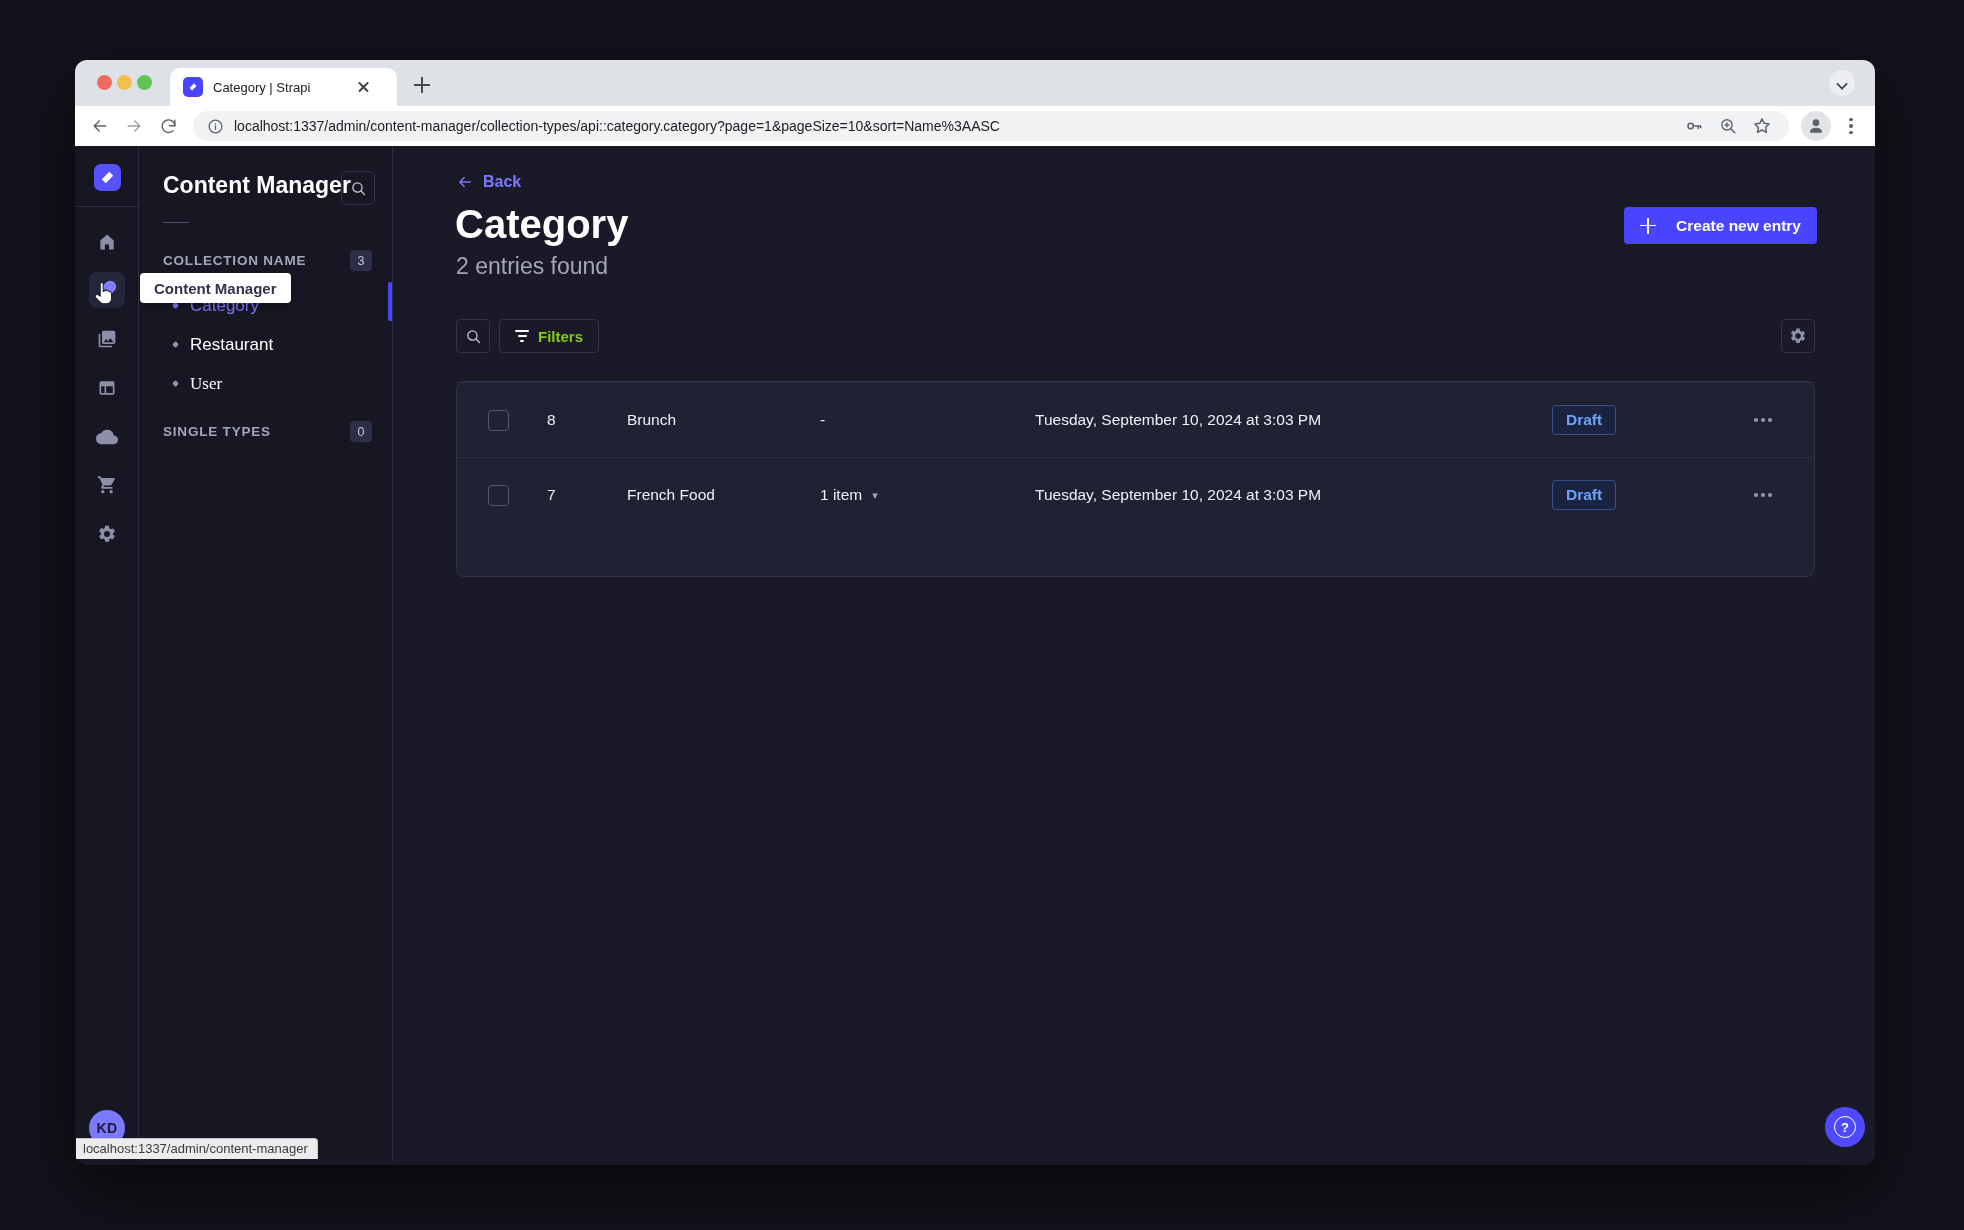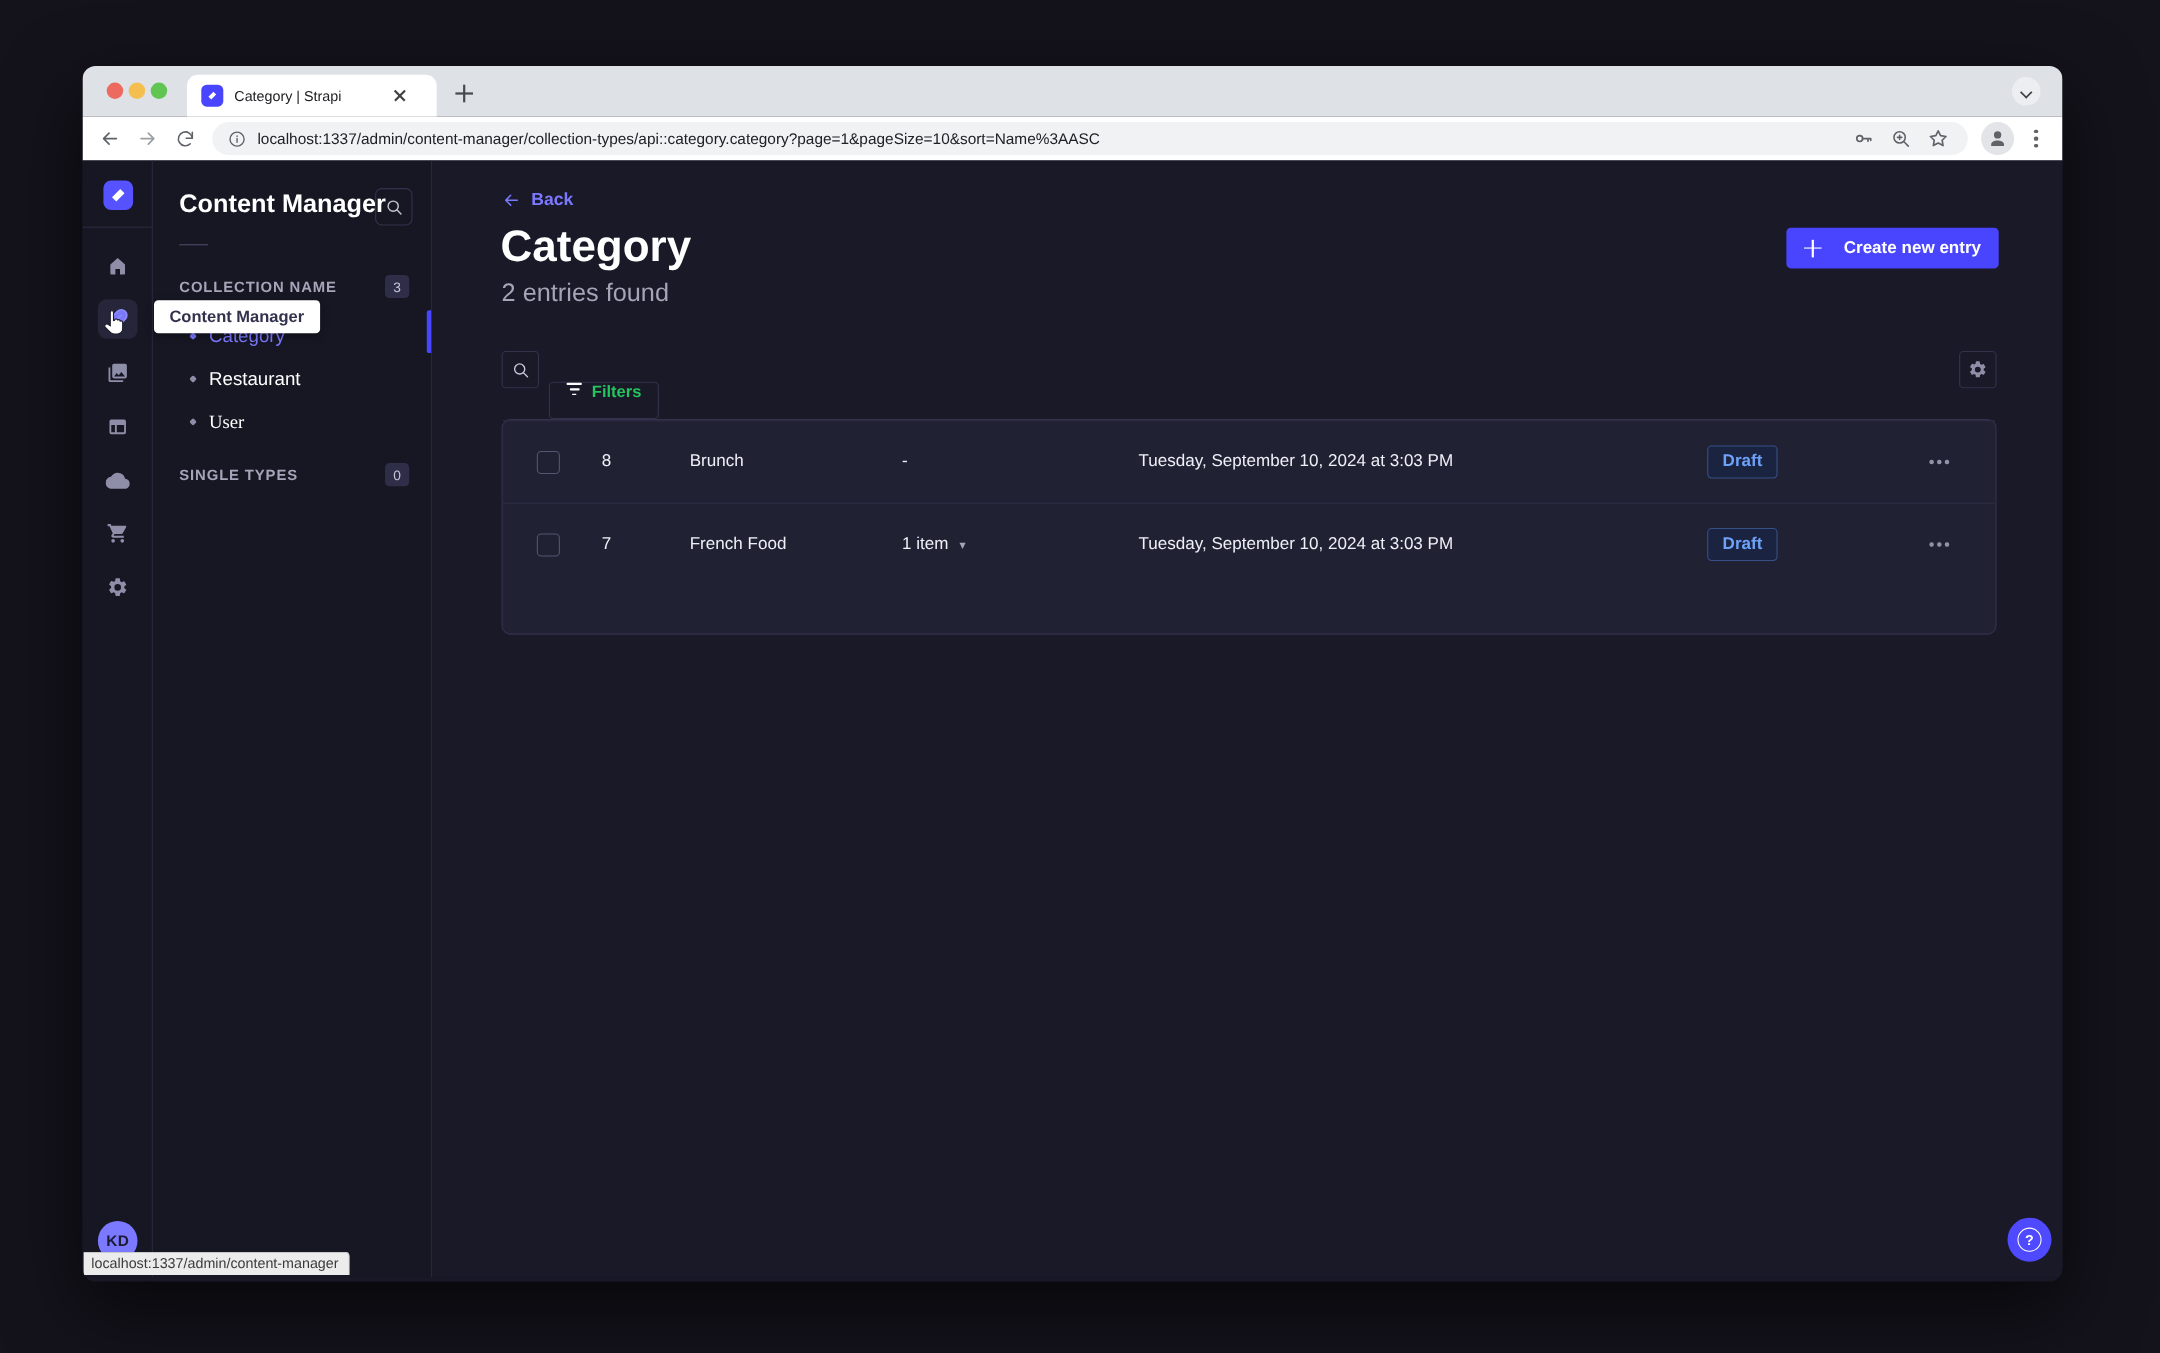--- a/index.html
+++ b/index.html
@@ -85,21 +85,21 @@
                 display:flex; align-items:center; gap:20px; padding:0 16px; color:#ffffff; font-size:15.5px; font-weight:600; }
   .plus-ic { position:relative; width:16px; height:16px; }
   .plus-ic::before { content:""; position:absolute; left:0; top:7px; width:16px; height:1.8px; background:#fff; }
   .plus-ic::after { content:""; position:absolute; left:7px; top:0; width:1.8px; height:16px; background:#fff; }
 
   .search-btn, .gear-btn { position:absolute; top:173px; width:34px; height:34px; border:1px solid #32324d;
                border-radius:4px; display:flex; align-items:center; justify-content:center; color:#c8c8d8; }
   .search-btn { left:63px; }
   .gear-btn { right:60px; color:#8e8ea9; }
   .filters-btn { position:absolute; left:106px; top:173px; height:34px; border:1px solid #32324d; border-radius:4px;
-                 display:flex; gap:9px; padding:0 15px; color:#22c55e; font-size:15px; font-weight:600;margin-top:28px; }
+                 display:flex; align-items:center; gap:9px; padding:0 15px; color:#84cc16; font-size:15px; font-weight:600; }
   .funnel { display:flex; flex-direction:column; gap:3px; align-items:center; }
   .funnel i { display:block; height:1.8px; background:#fff; border-radius:1px; }
   .funnel i:nth-child(1){ width:14px; } .funnel i:nth-child(2){ width:9px; } .funnel i:nth-child(3){ width:4px; }
 
   
   .table { position:absolute; left:63px; top:235px; width:1359px; height:196px; background:#212134;
            border:1px solid #32324d; border-radius:8px; }
   .trow { display:grid; grid-template-columns:90px 80px 193px 215px 517px 200px auto; align-items:center; }
   .thead { height:44px; }
   .thead .cell { font-size:11.5px; font-weight:700; letter-spacing:1px; color:#a5a5ba; }

